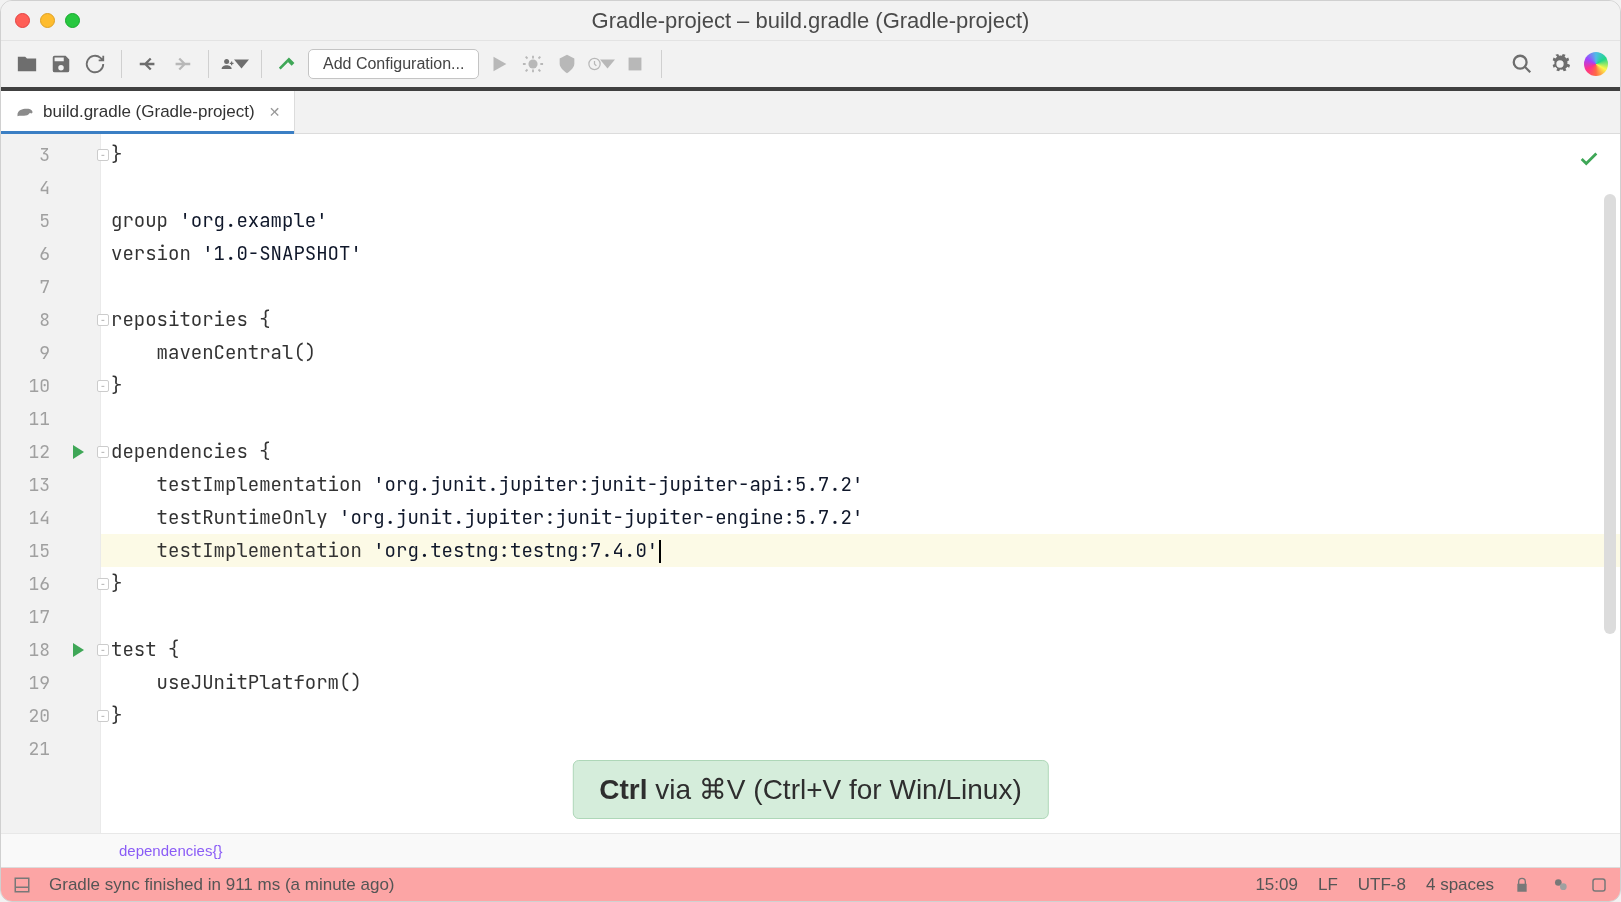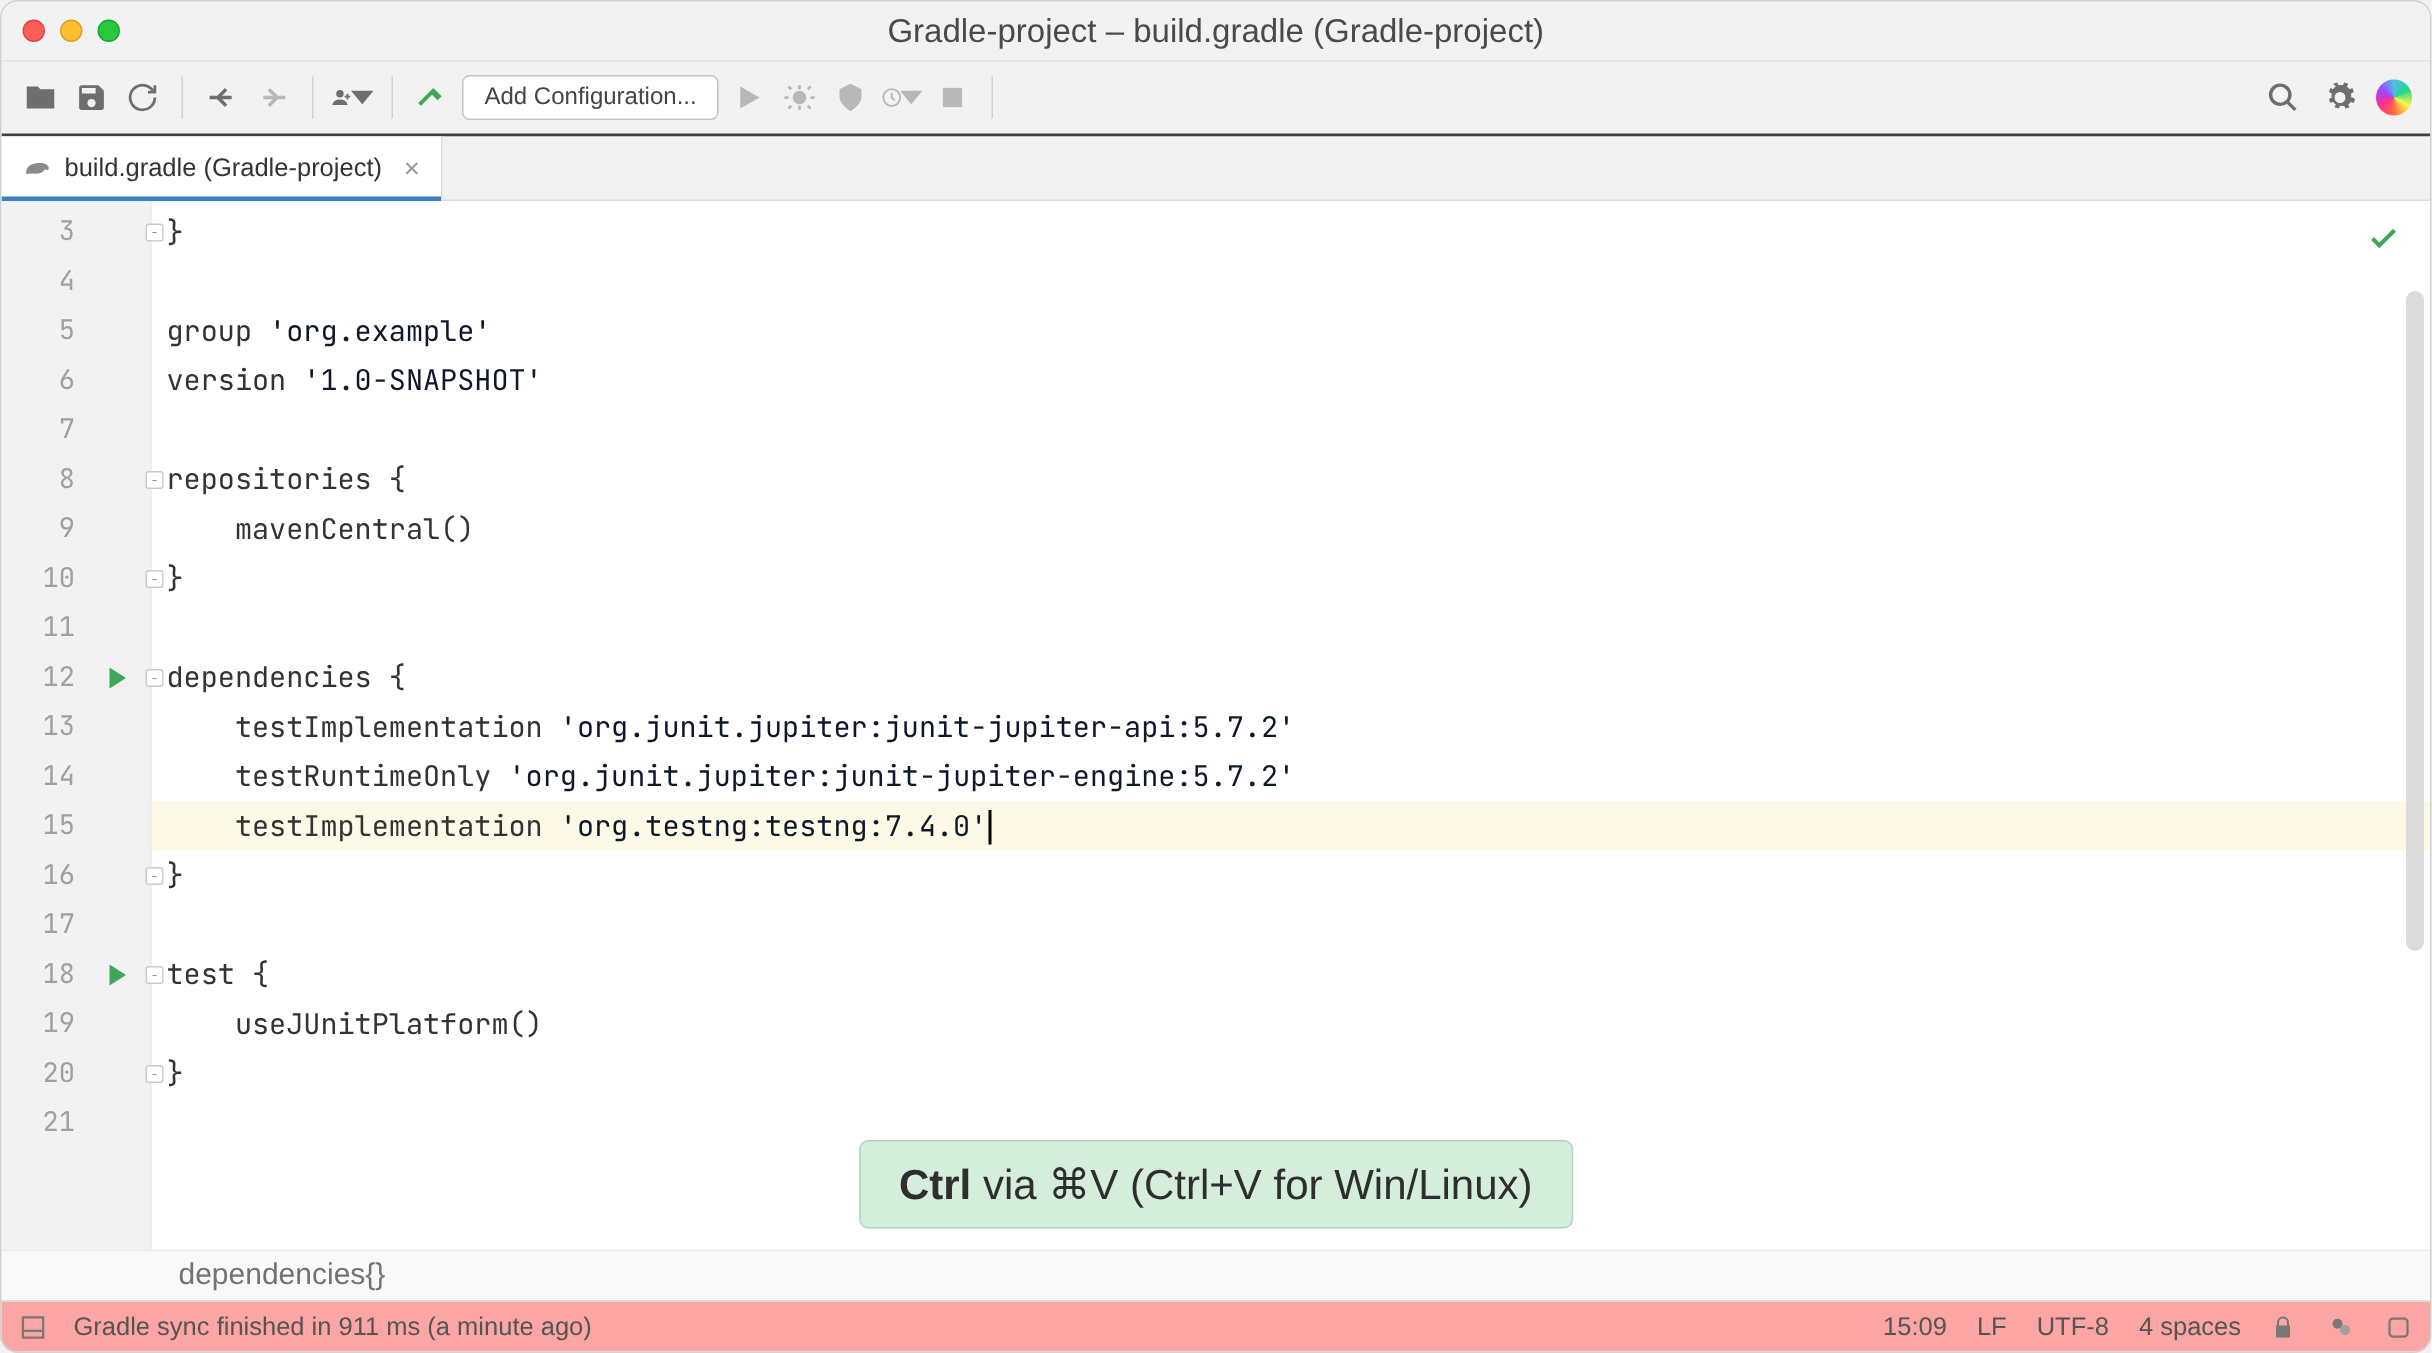--- a/index.html
+++ b/index.html
@@ -27,21 +27,21 @@
 .tl-close { background: #ff5f57; border: 1px solid #e34242; }
 .tl-min { background: #febc2e; border: 1px solid #dea023; }
 .tl-max { background: #28c840; border: 1px solid #17a92d; }
 .title-text { margin: 0 auto; font-size: 22px; color: #4a4a4a; }
 .toolbar {
   height: 50px;
   background: #f2f2f2;
   display: flex;
   align-items: center;
   padding: 0 12px;
-  border-bottom: 2px solid #404040;
+  border-bottom: 4px solid #404040;
   gap: 6px;
 }
 .tb-icon {
   width: 28px; height: 28px;
   display: inline-flex; align-items: center; justify-content: center;
   color: #6e6e6e;
   cursor: pointer;
 }
 .tb-icon svg { width: 22px; height: 22px; }
 .tb-icon.dim { color: #b8b8b8; }
@@ -106,21 +106,21 @@
 .check-mark {
   position: absolute; top: 14px; right: 20px; color: #3fa757;
 }
 .scrollbar {
   position: absolute; right: 4px; top: 60px; width: 12px; height: 440px;
   background: #dcdcdc; border-radius: 6px;
 }
 .breadcrumb {
   height: 34px; background: #f9f9f9; border-top: 1px solid #e8e8e8;
   display: flex; align-items: center; padding-left: 118px;
-  font-size: 20px; color: #737373;
+  font-size: 15px; color: #8b5cf6;
 }
 .status-bar {
   height: 34px; background: #fca5a5; border-top: 1px solid #dcdcdc;
   display: flex; align-items: center; padding: 0 12px;
   font-size: 17px; color: #555; gap: 18px;
 }
 .status-right { margin-left: auto; display: flex; align-items: center; gap: 20px; }
 .status-icon { color: #787878; display: inline-flex; align-items: center; }
 .toast {
   position: absolute; bottom: 82px; left: 50%; transform: translateX(-50%);

